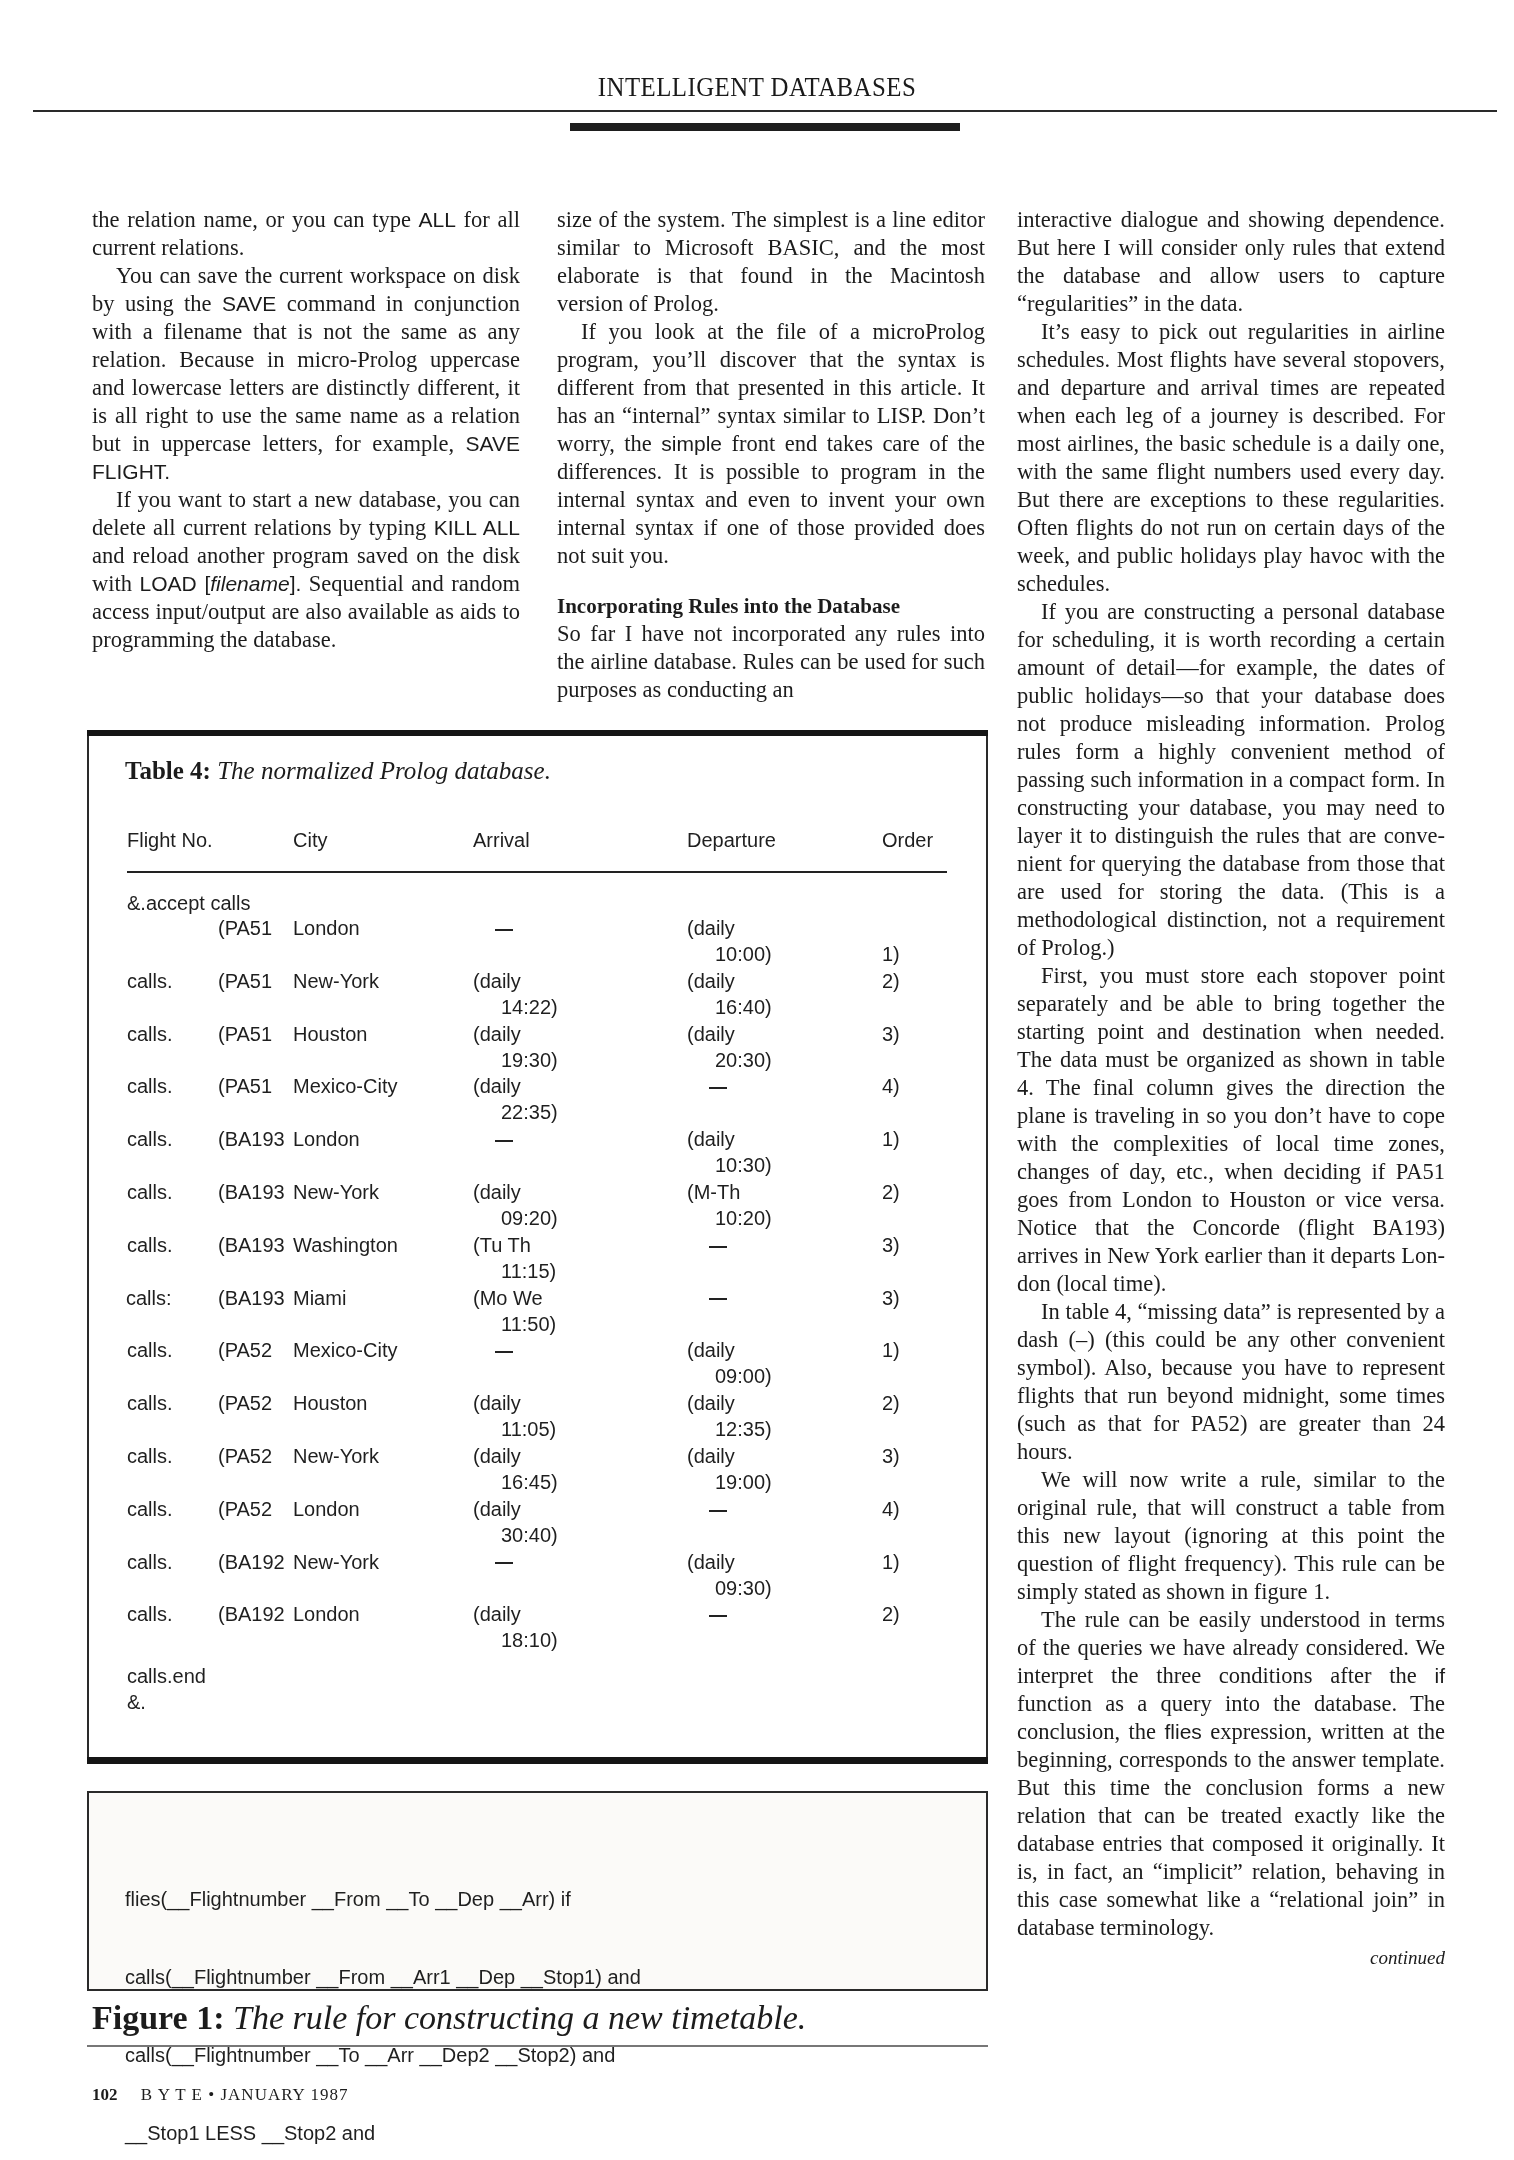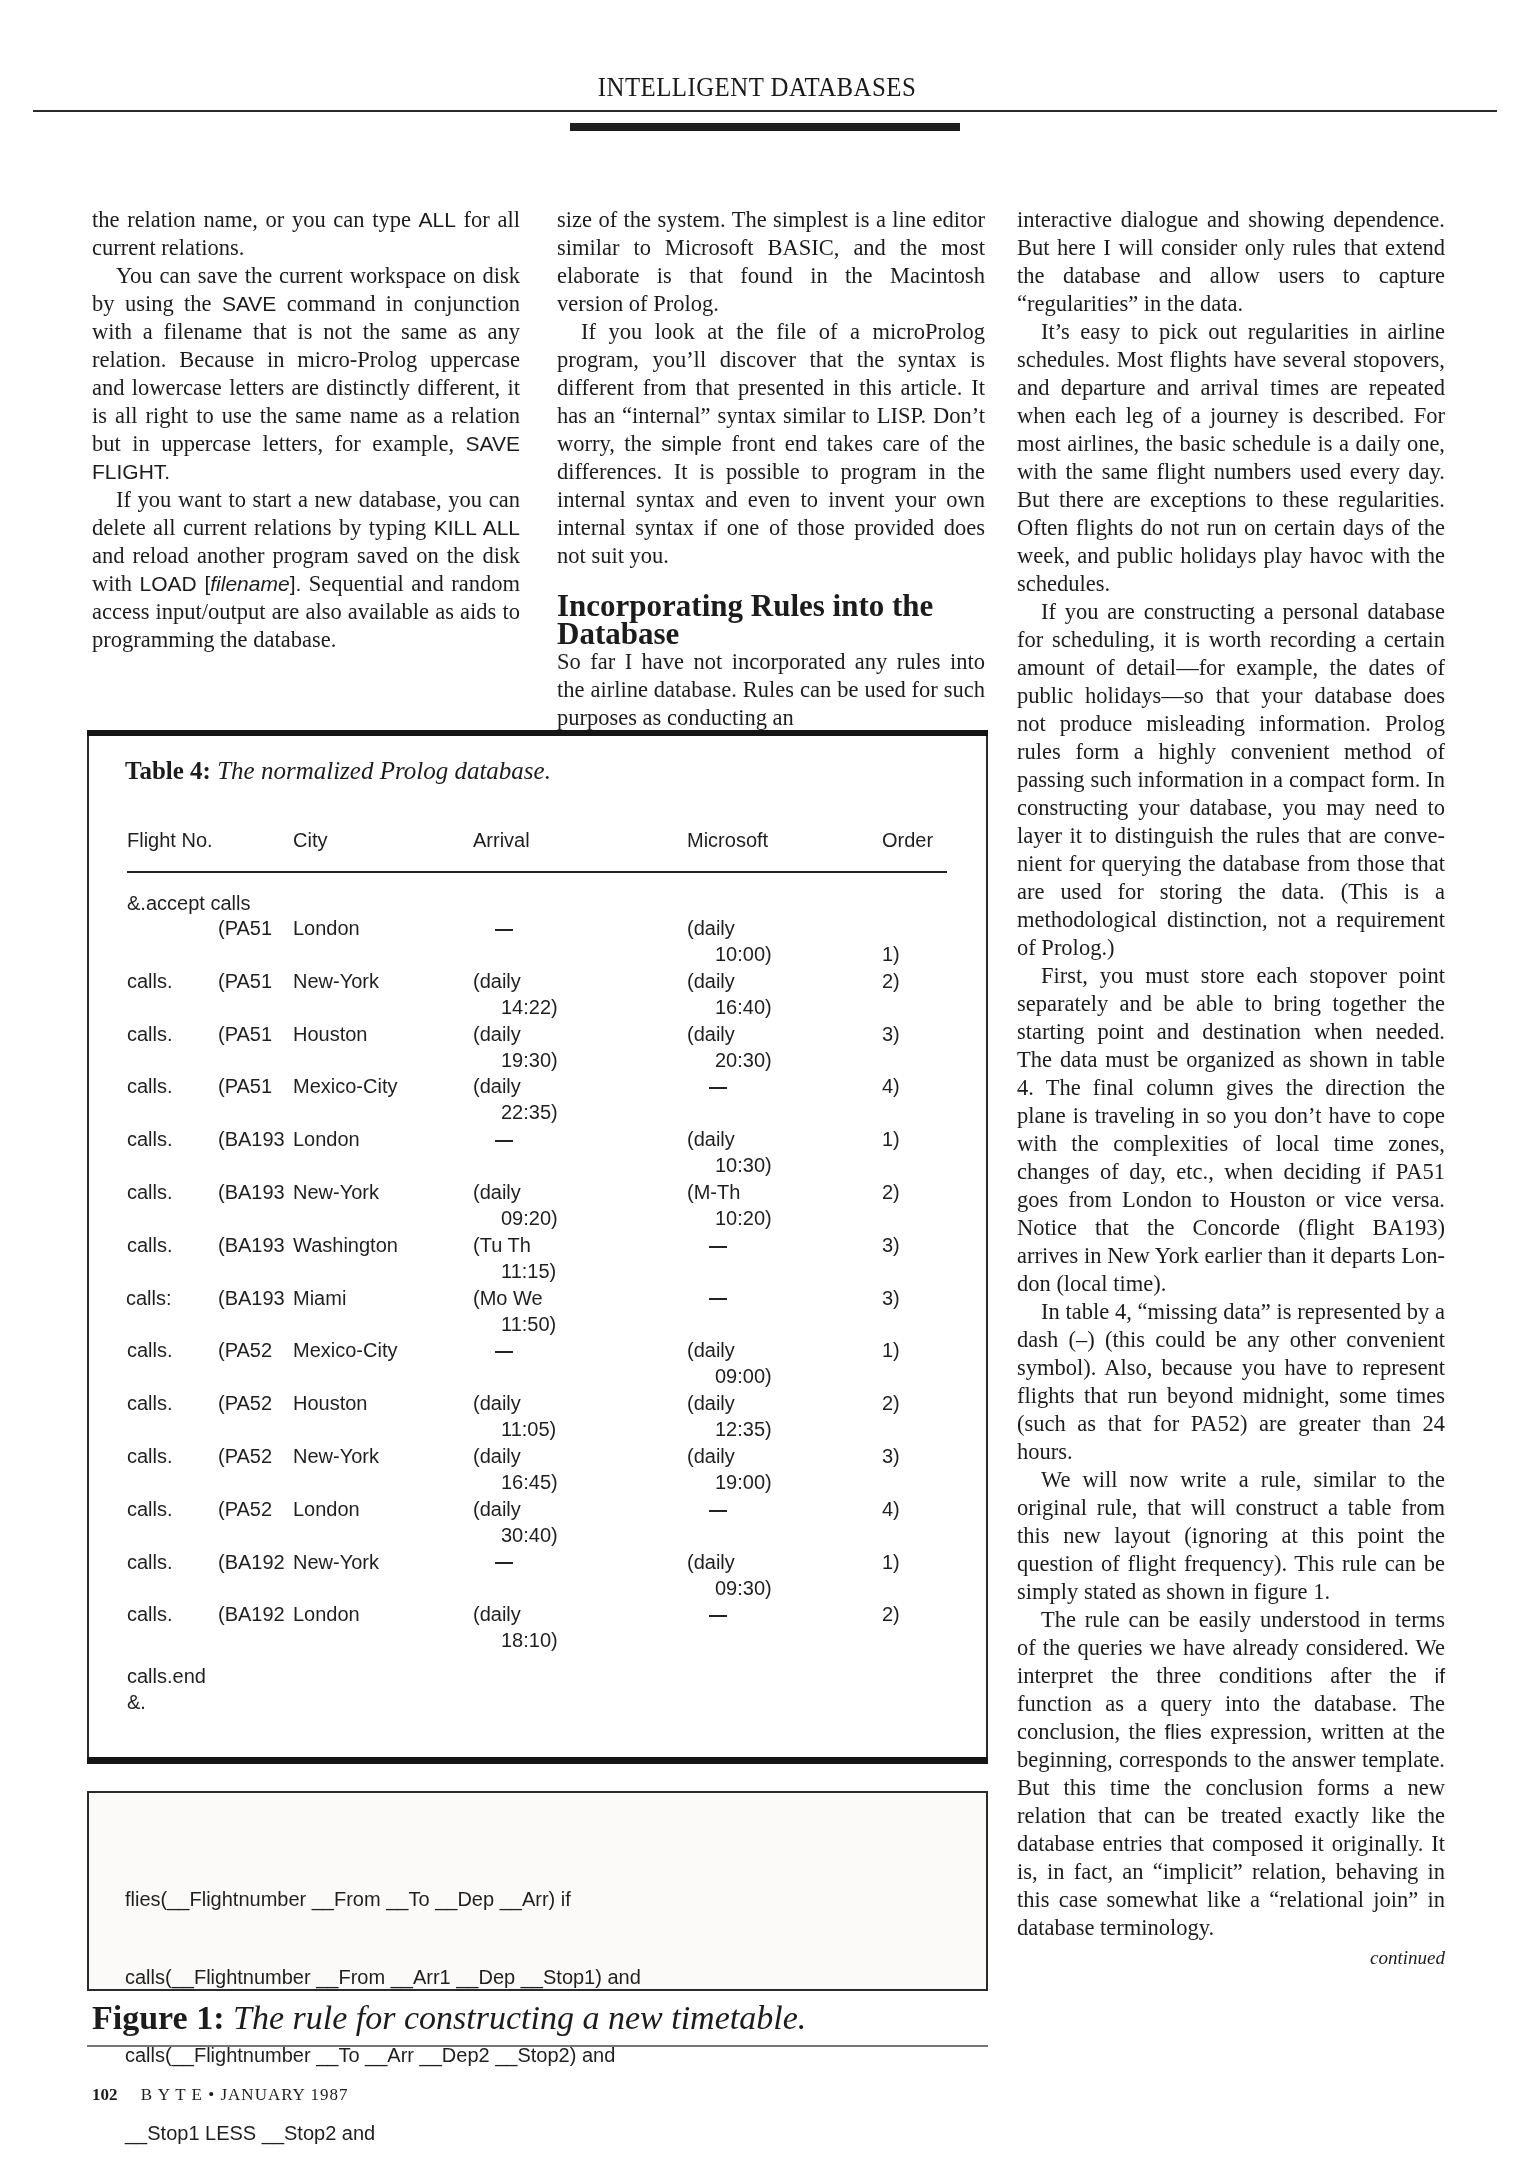--- a/index.html
+++ b/index.html
@@ -23,21 +23,21 @@
     margin-top: 36px;
   }
   .col p { margin: 0; text-indent: 0; }
   .col p.ind { text-indent: 24px; }
   .sans { font-family: "Liberation Sans", "DejaVu Sans", sans-serif; font-size: 21px; }
   .sans-i { font-family: "Liberation Sans", "DejaVu Sans", sans-serif; font-style: italic; font-size: 21px; }
   .col1 { left: 92px; width: 428px; top: 170px; }
   .col2 { left: 557px; width: 428px; top: 170px; }
   .col3 { left: 1017px; width: 428px; top: 170px; }
   .section-head {
-    font-weight: bold; font-size: 31px; line-height: 28px; margin-top: 22px !important;
+    font-weight: bold; font-size: 21px; line-height: 28px; margin-top: 22px !important;
     text-align: left;
   }
   .continued { text-align: right; font-style: italic; font-size: 19px; margin-top: 2px !important; }
 
   
   .table-box {
     left: 87px; top: 730px; width: 897px; height: 1034px;
     border-left: 2px solid #2a2a2a; border-right: 2px solid #2a2a2a;
   }
   .table-topbar { left: 87px; top: 730px; width: 901px; height: 6px; background: #151515; }
@@ -119,21 +119,21 @@
 <div class="abs table-botbar"></div>
 <div class="abs table-title">
   <b>Table 4:</b>
   <i>The normalized Prolog database.</i>
 </div>
 
 <div class="abs tbl" style="left:0;top:0;width:1000px;height:1800px;">
   <div class="cell c-prefix th">Flight No.</div>
   <div class="cell th" style="left:293px">City</div>
   <div class="cell th" style="left:473px">Arrival</div>
-  <div class="cell th" style="left:687px">Microsoft</div>
+  <div class="cell th" style="left:687px">Departure</div>
   <div class="cell th" style="left:882px">Order</div>
   <div class="abs th-rule"></div>
 
   <div class="cell c-prefix" style="top:890px">&amp;.accept calls</div>
   <div id="table-rows">
       <div class="cell" style="left: 127px; top: 915px;"><span></span></div>
       <div class="cell" style="left: 218px; top: 915px;"><span>(PA51</span></div>
       <div class="cell" style="left: 293px; top: 915px;"><span>London</span></div>
       <div class="cell" style="left: 495px; top: 915px;"><span class="dash"></span></div>
       <div class="cell" style="left: 687px; top: 915px;"><span>(daily</span><span class="t2">10:00)</span></div>

